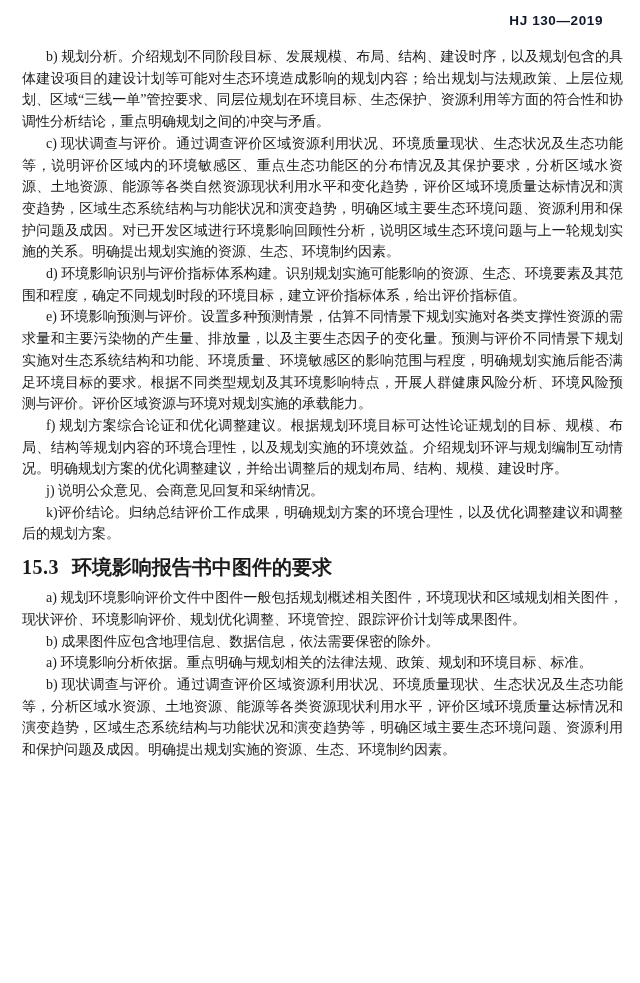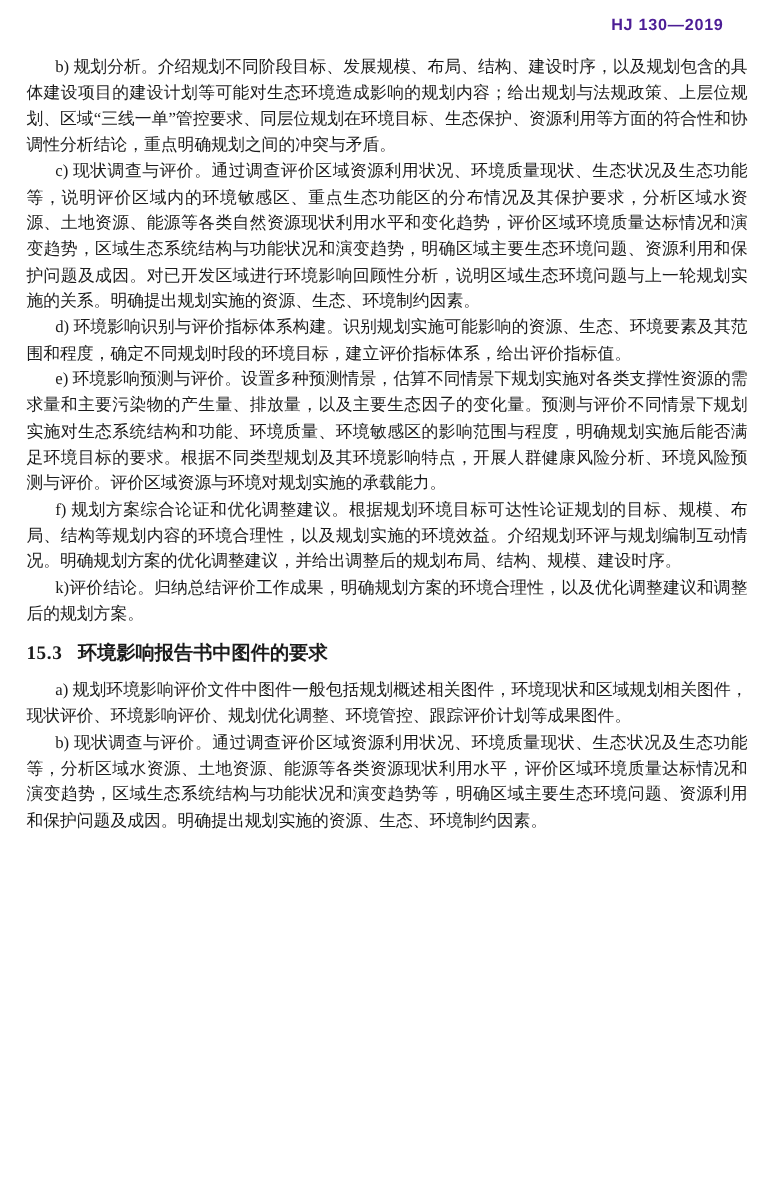--- a/index.html
+++ b/index.html
@@ -17,39 +17,39 @@
     font-family: "Liberation Serif", "DejaVu Serif", serif;
   }
   .doc-number {
     position: absolute;
     top: 13px;
     right: 37px;
     font-family: "Liberation Sans", "DejaVu Sans", sans-serif;
     font-size: 13.5px;
     font-weight: 600;
     letter-spacing: 0.6px;
-    color: #4c1d95;
+    color: #0f172a;
   }
   .doc-body {
     position: absolute;
     top: 46px;
     left: 22px;
     width: 601px;
   }
   .para {
     margin: 0;
     font-size: 14px;
     line-height: 21.7px;
     text-align: justify;
     text-indent: 24px;
     word-break: break-all;
   }
   .section-heading {
     margin: 11px 0 9px 0;
-    font-size: 16px;
+    font-size: 20px;
     line-height: 22px;
     font-weight: 700;
     white-space: nowrap;
   }
   .section-heading .num {
     font-family: "Liberation Serif", "DejaVu Serif", serif;
     letter-spacing: 0.5px;
   }
   .section-heading .title {
     font-family: "Liberation Sans", "DejaVu Sans", sans-serif;
@@ -63,25 +63,28 @@
 
   <div class="doc-number">HJ 130—2019</div>
 
   <div class="doc-body">
 
     <p class="para">b) 规划分析。介绍规划不同阶段目标、发展规模、布局、结构、建设时序，以及规划包含的具体建设项目的建设计划等可能对生态环境造成影响的规划内容；给出规划与法规政策、上层位规划、区域“三线一单”管控要求、同层位规划在环境目标、生态保护、资源利用等方面的符合性和协调性分析结论，重点明确规划之间的冲突与矛盾。</p>
     <p class="para">c) 现状调查与评价。通过调查评价区域资源利用状况、环境质量现状、生态状况及生态功能等，说明评价区域内的环境敏感区、重点生态功能区的分布情况及其保护要求，分析区域水资源、土地资源、能源等各类自然资源现状利用水平和变化趋势，评价区域环境质量达标情况和演变趋势，区域生态系统结构与功能状况和演变趋势，明确区域主要生态环境问题、资源利用和保护问题及成因。对已开发区域进行环境影响回顾性分析，说明区域生态环境问题与上一轮规划实施的关系。明确提出规划实施的资源、生态、环境制约因素。</p>
     <p class="para">d) 环境影响识别与评价指标体系构建。识别规划实施可能影响的资源、生态、环境要素及其范围和程度，确定不同规划时段的环境目标，建立评价指标体系，给出评价指标值。</p>
     <p class="para">e) 环境影响预测与评价。设置多种预测情景，估算不同情景下规划实施对各类支撑性资源的需求量和主要污染物的产生量、排放量，以及主要生态因子的变化量。预测与评价不同情景下规划实施对生态系统结构和功能、环境质量、环境敏感区的影响范围与程度，明确规划实施后能否满足环境目标的要求。根据不同类型规划及其环境影响特点，开展人群健康风险分析、环境风险预测与评价。评价区域资源与环境对规划实施的承载能力。</p>
     <p class="para">f) 规划方案综合论证和优化调整建议。根据规划环境目标可达性论证规划的目标、规模、布局、结构等规划内容的环境合理性，以及规划实施的环境效益。介绍规划环评与规划编制互动情况。明确规划方案的优化调整建议，并给出调整后的规划布局、结构、规模、建设时序。</p>
+    <p class="para">j) 说明公众意见、会商意见回复和采纳情况。</p>
     <p class="para">k)评价结论。归纳总结评价工作成果，明确规划方案的环境合理性，以及优化调整建议和调整后的规划方案。</p>
 
     <div class="section-heading">
       <span class="num">15.3</span><span class="title">环境影响报告书中图件的要求</span>
     </div>
 
     <p class="para">a) 规划环境影响评价文件中图件一般包括规划概述相关图件，环境现状和区域规划相关图件，现状评价、环境影响评价、规划优化调整、环境管控、跟踪评价计划等成果图件。</p>
+    <p class="para">b) 成果图件应包含地理信息、数据信息，依法需要保密的除外。</p>
 
 
+    <p class="para">a) 环境影响分析依据。重点明确与规划相关的法律法规、政策、规划和环境目标、标准。</p>
     <p class="para">b) 现状调查与评价。通过调查评价区域资源利用状况、环境质量现状、生态状况及生态功能等，分析区域水资源、土地资源、能源等各类资源现状利用水平，评价区域环境质量达标情况和演变趋势，区域生态系统结构与功能状况和演变趋势等，明确区域主要生态环境问题、资源利用和保护问题及成因。明确提出规划实施的资源、生态、环境制约因素。</p>
 
   </div>
 </div>
 
 </body></html>

